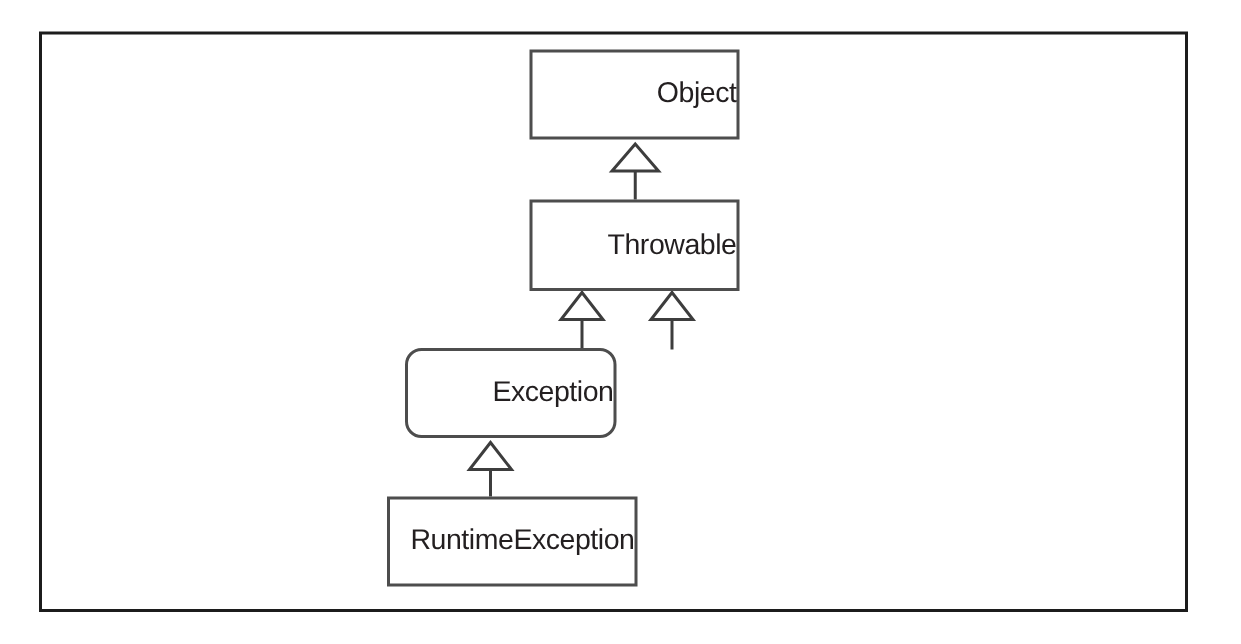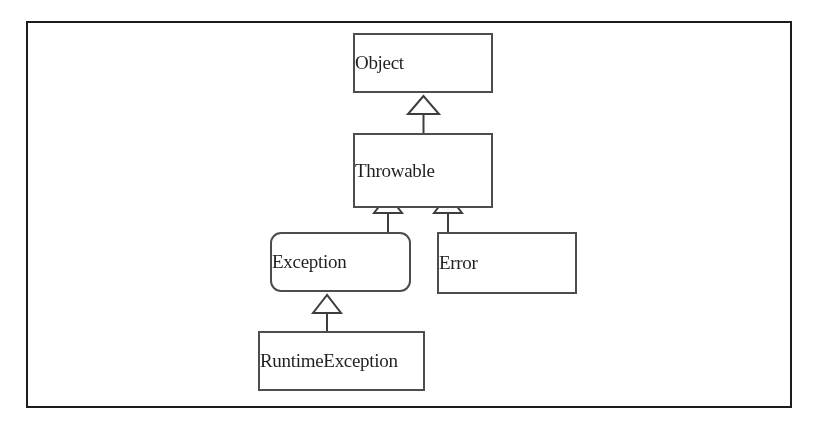--- a/index.html
+++ b/index.html
@@ -35,28 +35,27 @@
     height: 429px;
     pointer-events: none;
   }
   .class-node {
     position: absolute;
     box-sizing: border-box;
     border: 2px solid #4d4d4d;
     background: #ffffff;
     display: flex;
     align-items: center;
-    justify-content: flex-start;
+    justify-content: flex-end;
     font-size: 19px;
     letter-spacing: -0.3px;
     color: #231f20;
-    font-family: Liberation Serif, serif;
   }
   .node-object            { left: 353px; top:  33px; width: 140px; height: 60px; }
-  .node-throwable         { left: 353px; top: 133px; width: 140px; height: 75px; }
+  .node-throwable         { left: 353px; top: 133px; width: 140px; height: 61px; }
   .node-exception         { left: 270px; top: 232px; width: 141px; height: 60px; border-radius: 11px; }
   .node-error             { left: 437px; top: 232px; width: 140px; height: 62px; }
   .node-runtime-exception { left: 258px; top: 331px; width: 167px; height: 60px; }
 </style>
 </head>
 <body>
 
 <div class="canvas">
 
   <div class="frame"></div>
@@ -89,21 +88,18 @@
   </div>
 
   <div class="class-node node-throwable">
     <span>Throwable</span>
   </div>
 
   <div class="class-node node-exception">
     <span>Exception</span>
   </div>
 
-  <div class="class-node node-error">
-    <span>Error</span>
-  </div>
 
   <div class="class-node node-runtime-exception">
     <span>RuntimeException</span>
   </div>
 
 </div>
 
 </body></html>

